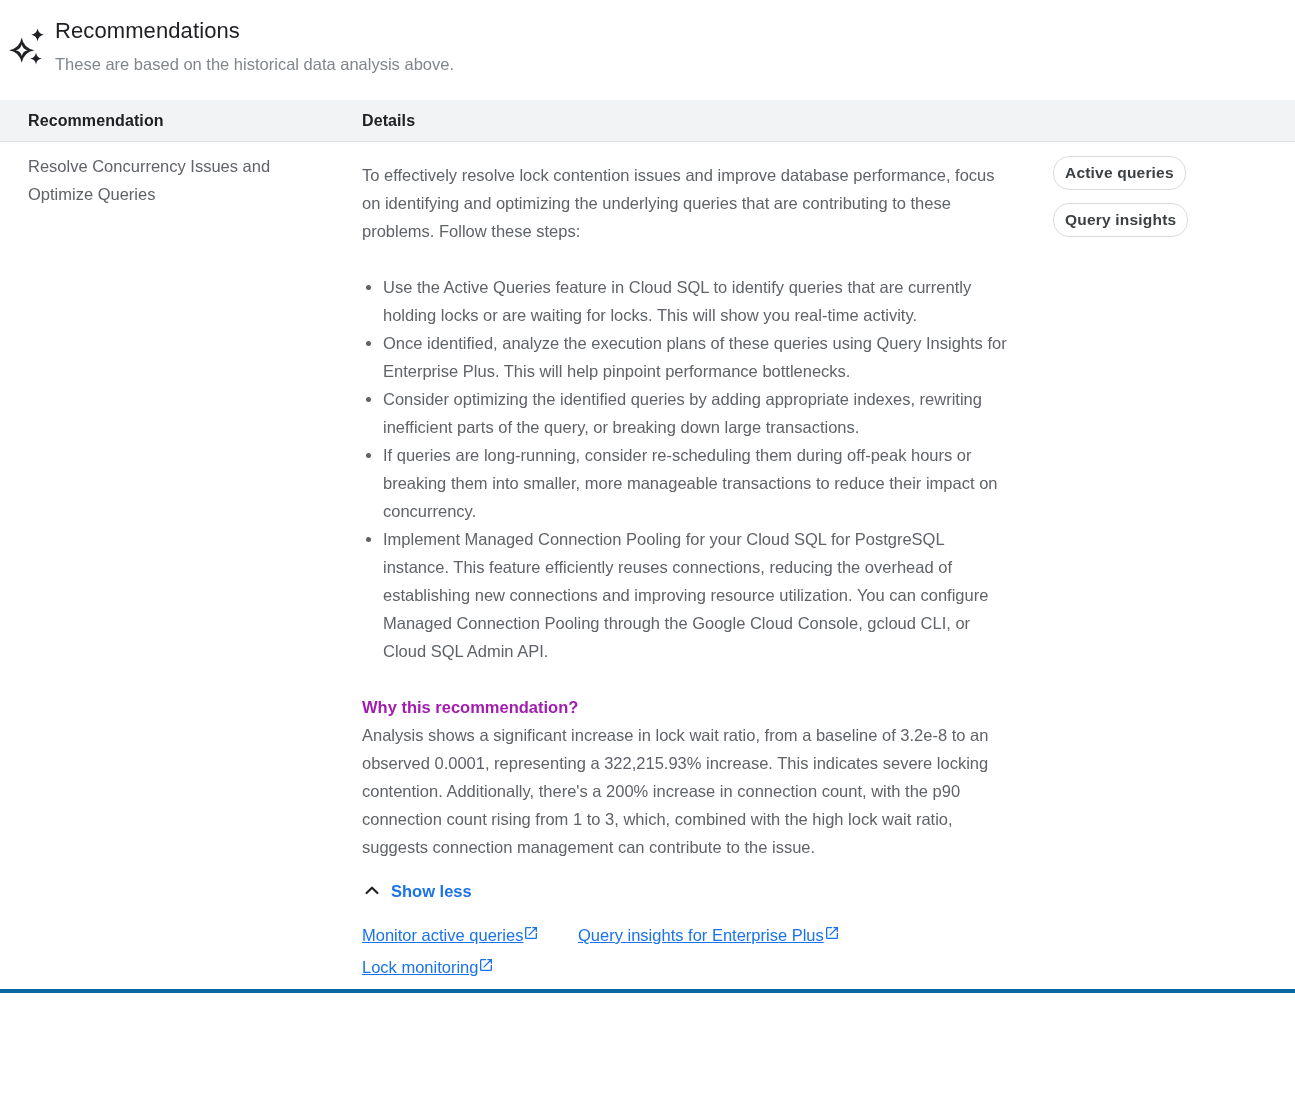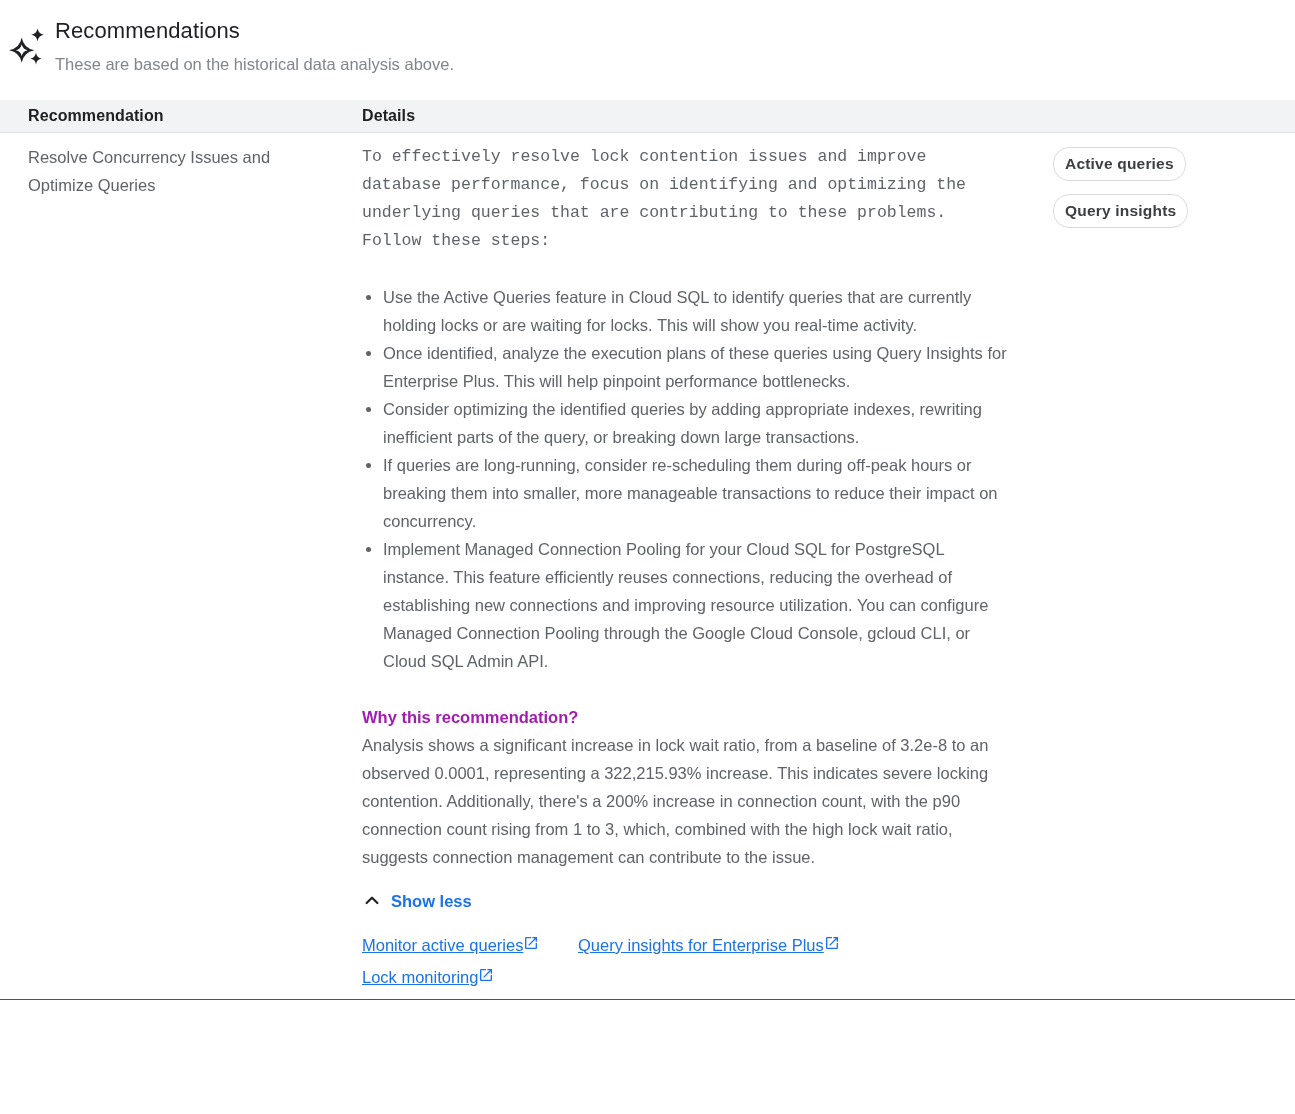--- a/index.html
+++ b/index.html
@@ -38,51 +38,51 @@
     margin-top: 6px;
   }
 
   
   .rec-table { margin-top: 24px; }
   .thead {
     display: grid;
     grid-template-columns: 362px 1fr;
     align-items: center;
     background: #f1f3f4;
-    height: 33px;
+    height: 42px;
     border-bottom: 1px solid #dfe1e5;
   }
   .th {
     font-size: 16px;
     font-weight: 700;
     color: #202124;
     letter-spacing: 0.1px;
   }
   .th-rec { padding-left: 28px; }
 
   .trow {
     display: grid;
     grid-template-columns: 362px 645px 1fr;
     padding-top: 10px;
     padding-bottom: 8px;
-    border-bottom: 1px solid #0369a1;
+    border-bottom: 4px solid #0369a1;
   }
   .td-rec {
     padding-left: 28px;
     padding-right: 48px;
     font-size: 16.5px;
     line-height: 28px;
     color: #5f6368;
   }
   .td-details {
     font-size: 16.5px;
     line-height: 28px;
     color: #5f6368;
   }
-  .td-details p.intro { margin: 0 0 28px 0; font-family: Liberation Mono, monospace; }
+  .td-details p.intro { margin: 9px 0 28px 0; }
   .td-details ul {
     margin: 0 0 28px 0;
     padding-left: 21px;
     list-style: disc outside;
   }
   .td-details li { line-height: 28px; }
   .why-heading {
     font-weight: 700;
     color: #a21caf;
   }

